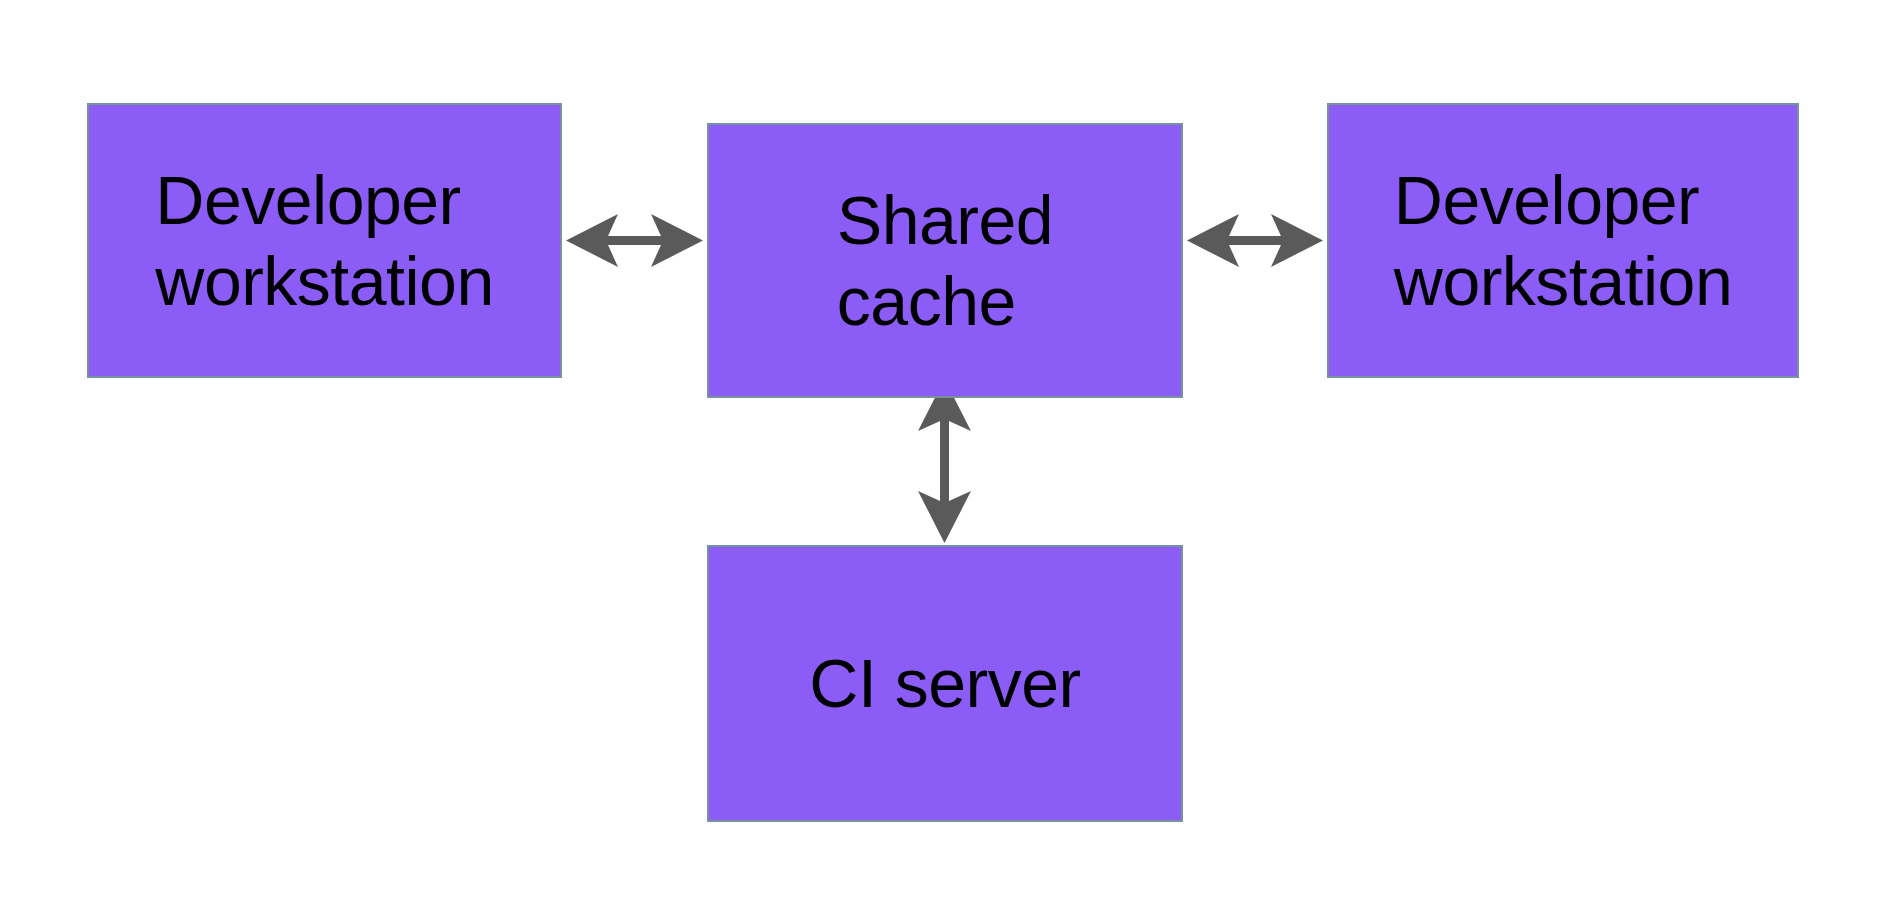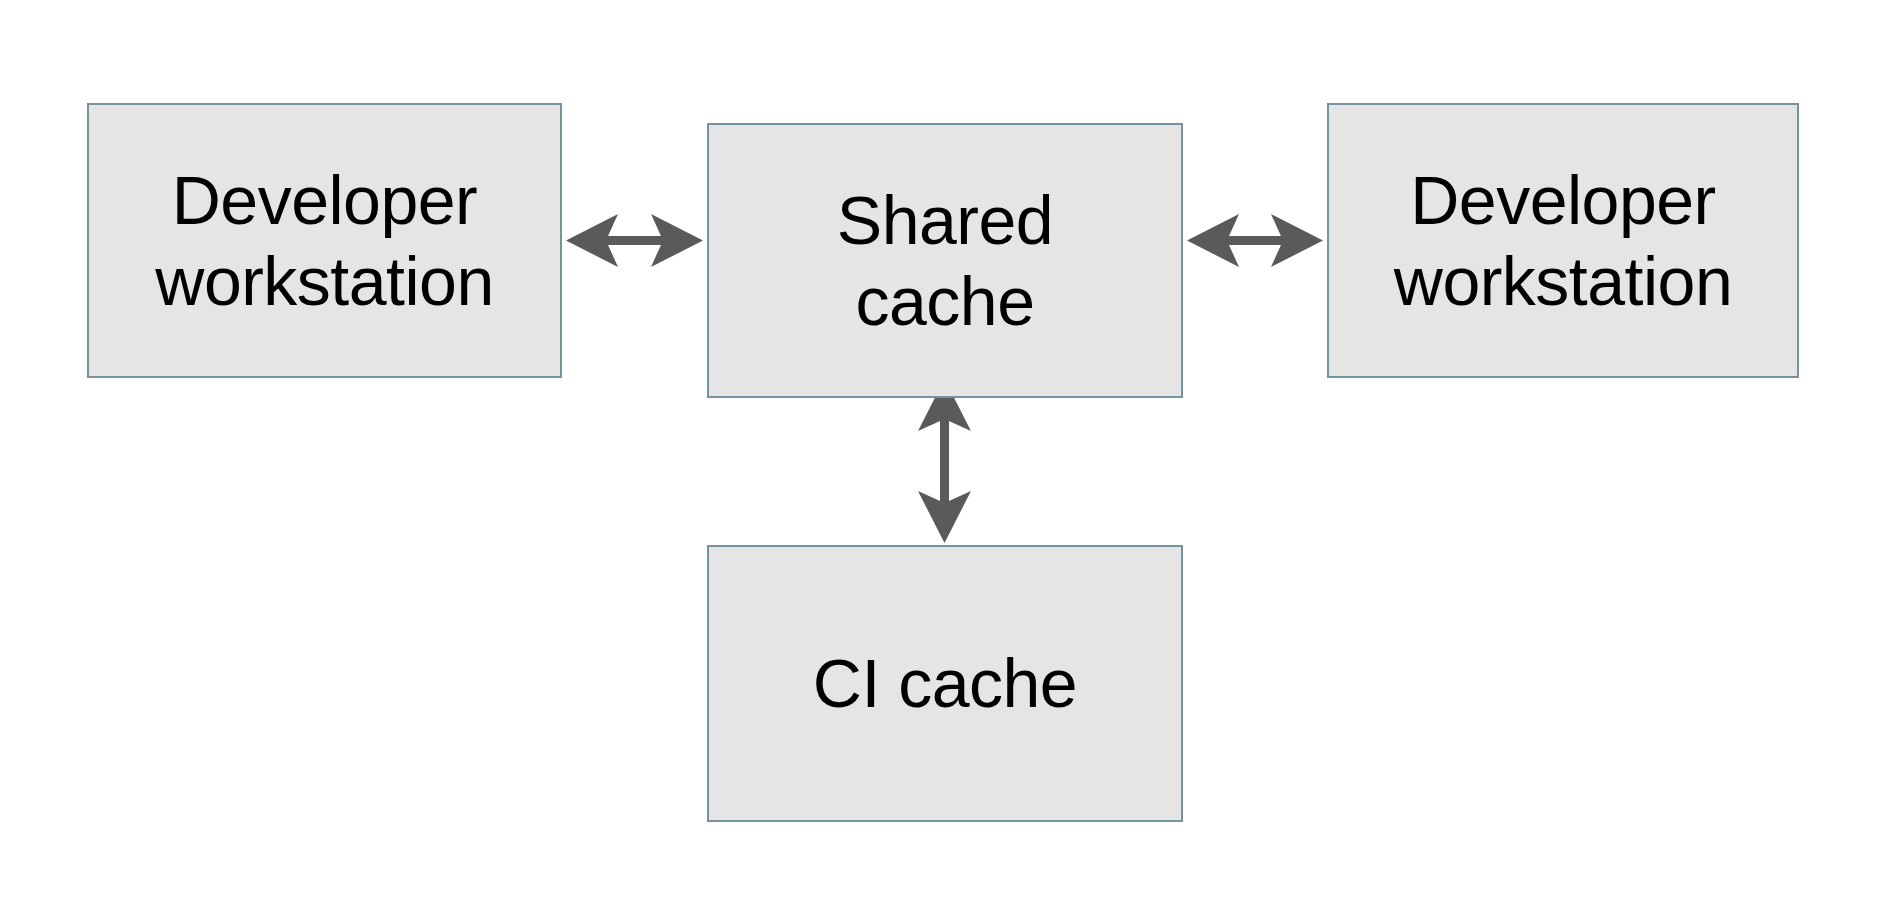--- a/index.html
+++ b/index.html
@@ -21,26 +21,26 @@
   .diagram-svg {
     position: absolute;
     left: 0;
     top: 0;
     width: 1900px;
     height: 922px;
   }
   .node {
     position: absolute;
     box-sizing: border-box;
-    background: #e5e5e5;
+    background: #8b5cf6;
     border: 2px solid #76929e;
     display: flex;
     align-items: center;
     justify-content: center;
-    text-align: center;
+    text-align: left;
   }
   .node-label {
     font-family: "Liberation Sans", sans-serif;
     font-size: 68px;
     line-height: 1.18;
     color: #000000;
     letter-spacing: -0.5px;
     font-weight: 400;
     white-space: pre-line;
     padding: 0 8px;
@@ -86,16 +86,16 @@
     <span class="node-label">Shared
 cache</span>
   </div>
 
   <div class="node" id="node-dev-right">
     <span class="node-label">Developer
 workstation</span>
   </div>
 
   <div class="node" id="node-ci">
-    <span class="node-label">CI cache</span>
+    <span class="node-label">CI server</span>
   </div>
 
 </div>
 
 </body></html>

